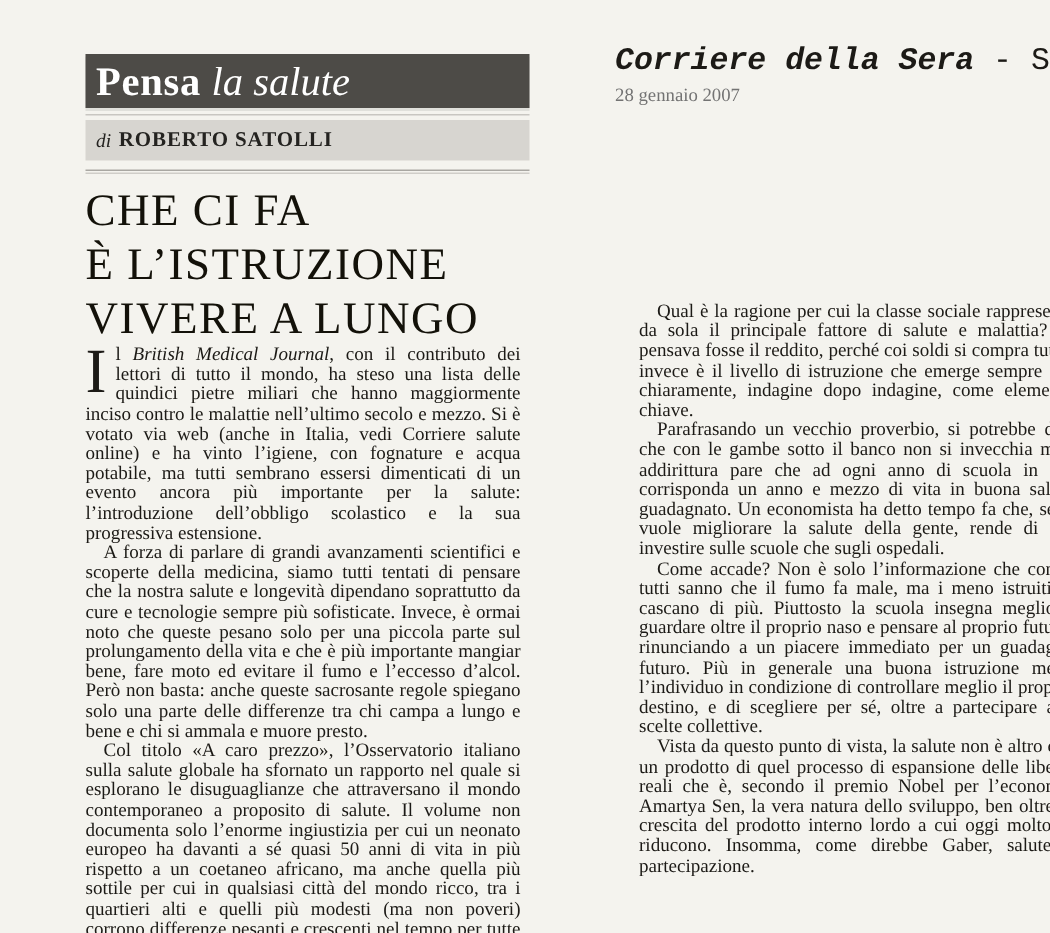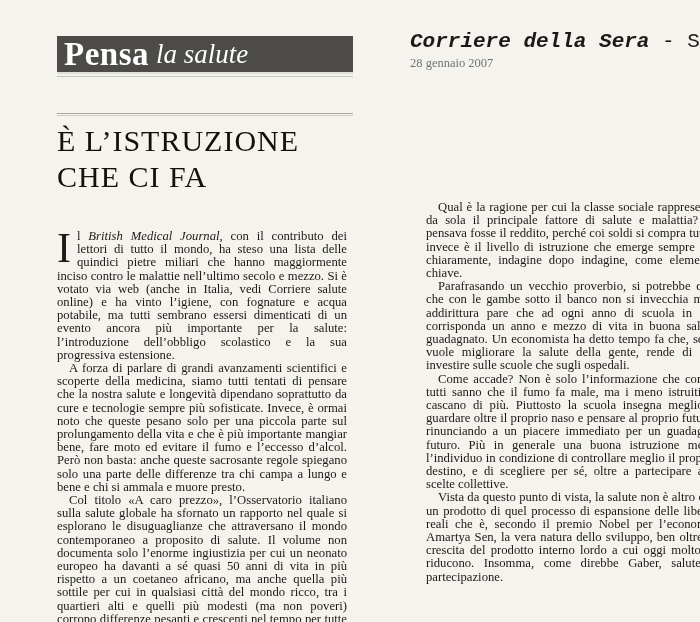--- a/index.html
+++ b/index.html
@@ -21,21 +21,21 @@
 
   
   .kicker-banner {
     position: absolute; left: 57px; top: 36px; width: 296px; height: 36px;
     background: var(--banner-bg);
     color: #ffffff;
     display: flex; align-items: center;
     padding-left: 7px;
     box-shadow: 0 2px 0 rgba(0,0,0,0.08);
   }
-  .kicker-bold { font-weight: bold; font-size: 33px; letter-spacing: 0.5px; }
+  .kicker-bold { font-weight: bold; font-size: 27px; letter-spacing: 0.5px; }
   .kicker-italic { font-style: italic; font-size: 27px; margin-left: 7px; }
   .banner-underline {
     position: absolute; left: 57px; top: 76px; width: 296px; height: 0;
     border-top: 1px solid #c8c6c1;
   }
 
   
   .byline-band {
     position: absolute; left: 57px; top: 80px; width: 296px; height: 27px;
     background: var(--byline-bg);
@@ -90,31 +90,36 @@
 <body>
 
 <div class="page">
 
   <div class="kicker-banner">
     <span class="kicker-bold">Pensa</span>
     <span class="kicker-italic">la salute</span>
   </div>
   <div class="banner-underline"></div>
 
+  <div class="byline-band">
+    <span class="byline-prefix">di</span>
+    <span class="byline-author">ROBERTO SATOLLI</span>
+  </div>
 
   <div class="rule"></div>
 
   <div class="masthead">
     <div class="masthead-title"><span class="mast-news">Corriere della Sera</span><span class="mast-suffix"> - Salute</span></div>
     <div class="mast-date">28 gennaio 2007</div>
   </div>
 
   <h1 class="headline">
+    <span class="hl-line">CHE CI FA</span>
     <span class="hl-line">È L’ISTRUZIONE</span>
-    <span class="hl-line">CHE CI FA</span>
+    <span class="hl-line">VIVERE A LUNGO</span>
   </h1>
 
   <div class="col col-left">
       <p class="para"><span class="drop-cap">I</span><span>l </span><span class="run-italic">British Medical Journal</span><span>, con il contributo dei lettori di tutto il mondo, ha steso una lista delle quindici pietre miliari che hanno maggiormente inciso contro le malattie nell’ultimo secolo e mezzo. Si è votato via web (anche in Italia, vedi Corriere salute online) e ha vinto l’igiene, con fognature e acqua potabile, ma tutti sembrano essersi dimenticati di un evento ancora più importante per la salute: l’introduzione dell’obbligo scolastico e la sua progressiva estensione.</span></p>
       <p class="para indent"><span>A forza di parlare di grandi avanzamenti scientifici e scoperte della medicina, siamo tutti tentati di pensare che la nostra salute e longevità dipendano soprattutto da cure e tecnologie sempre più sofisticate. Invece, è ormai noto che queste pesano solo per una piccola parte sul prolungamento della vita e che è più importante mangiar bene, fare moto ed evitare il fumo e l’eccesso d’alcol. Però non basta: anche queste sacrosante regole spiegano solo una parte delle differenze tra chi campa a lungo e bene e chi si ammala e muore presto.</span></p>
       <p class="para indent"><span>Col titolo «A caro prezzo», l’Osservatorio italiano sulla salute globale ha sfornato un rapporto nel quale si esplorano le disuguaglianze che attraversano il mondo contemporaneo a proposito di salute. Il volume non documenta solo l’enorme ingiustizia per cui un neonato europeo ha davanti a sé quasi 50 anni di vita in più rispetto a un coetaneo africano, ma anche quella più sottile per cui in qualsiasi città del mondo ricco, tra i quartieri alti e quelli più modesti (ma non poveri) corrono differenze pesanti e crescenti nel tempo per tutte le cause di malattia e di </span></p>
     </div>
   <div class="col col-right">
       <p class="para indent"><span>Qual è la ragione per cui la classe sociale rappresenta da sola il principale fattore di salute e malattia? Si pensava fosse il reddito, perché coi soldi si compra tutto; invece è il livello di istruzione che emerge sempre più chiaramente, indagine dopo indagine, come elemento chiave.</span></p>
       <p class="para indent"><span>Parafrasando un vecchio proverbio, si potrebbe dire che con le gambe sotto il banco non si invecchia mai: addirittura pare che ad ogni anno di scuola in più corrisponda un anno e mezzo di vita in buona salute guadagnato. Un economista ha detto tempo fa che, se si vuole migliorare la salute della gente, rende di più investire sulle scuole che sugli ospedali.</span></p>

